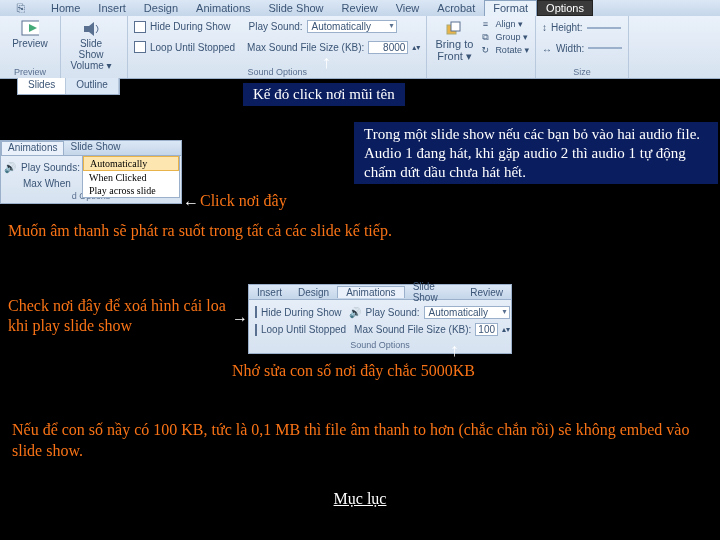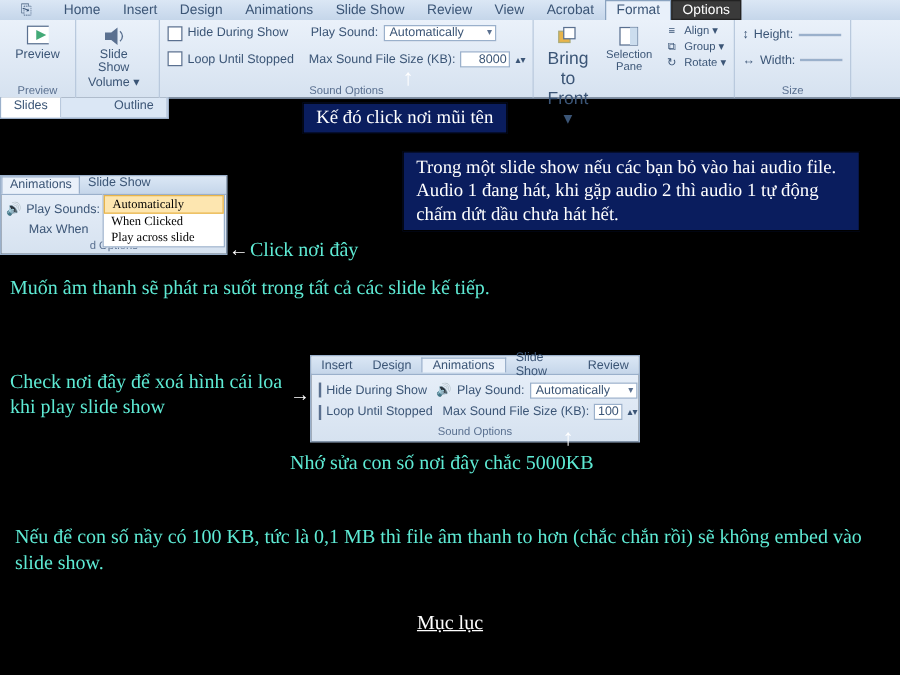--- a/index.html
+++ b/index.html
@@ -96,29 +96,28 @@
   .num {
     border: 1px solid #9ab0cb;
     background: #fff;
     width: 34px;
     padding: 0 2px;
     text-align: right;
     font-size: 10px;
   }
   .slidestab {
     position: absolute;
-    top: 78px; left: 0;
+    top: 78px; left: 17px;
     height: 16px;
     background: #dbe7f5;
     display: flex;
     font: 10px "Segoe UI", sans-serif;
     color: #3b5576;
     border: 1px solid #9ab0cb;
     border-top: none;
-    gap: 32px;
   }
   .slidestab div { padding: 1px 10px; border-right: 1px solid #b9c9dd; }
   .slidestab .act { background: #fff; }
 
   .callout {
     position: absolute;
     background: #0a1d5e;
     color: #fff;
     border: 1.5px solid #000;
     padding: 3px 10px;
@@ -145,21 +144,21 @@
   }
   .mini-list {
     border: 1px solid #9ab0cb;
     background: #fff;
     font-size: 10px;
   }
   .mini-list div { padding: 1px 6px; }
   .mini-list .hl { background: #fde6b0; border: 1px solid #e8b44a; }
   .whitetext {
     position: absolute;
-    color: #5eead4;
+    color: #f97316;
     font: 16px "Times New Roman", serif;
   }
   .toc {
     position: absolute;
     color: #fff;
     text-align: center;
     width: 100%;
     font: 16px "Times New Roman", serif;
     text-decoration: underline;
   }
@@ -236,32 +235,22 @@
   </div>
   <div class="group" style="gap:2px;padding-top:2px">
     <div style="display:flex;gap:4px">
       <div class="btn-large" style="width:38px">
           <span class="ico">
             <svg width="16" height="16">
               <rect x="1" y="4" width="9" height="9" fill="#e8b44a" stroke="#aa7"></rect>
               <rect x="5" y="1" width="9" height="9" fill="#fff" stroke="#5a7090"></rect>
             </svg>
           </span>
-          <span style="white-space:pre-line;text-align:center;font-size:14px">Bring to
+          <span style="white-space:pre-line;text-align:center;font-size:11px">Bring to
 Front ▾</span>
-        </div>
-      <div class="btn-large" style="width:44px">
-          <span class="ico">
-            <svg width="16" height="16">
-              <rect x="1" y="1" width="14" height="14" fill="#fff" stroke="#5a7090"></rect>
-              <rect x="9" y="1" width="6" height="14" fill="#cde"></rect>
-            </svg>
-          </span>
-          <span style="white-space:pre-line;text-align:center;font-size:9px">Selection
-Pane</span>
         </div>
       <div style="display:flex;flex-direction:column;gap:1px;font-size:9px">
         <div class="row">
             <span class="ico" style="width:12px;height:12px">≡</span>
             <span>Align ▾</span>
           </div>
         <div class="row">
             <span class="ico" style="width:12px;height:12px">⧉</span>
             <span>Group ▾</span>
           </div>
@@ -315,21 +304,21 @@
   <div class="group-title" style="padding:2px 0">d Options</div>
 </div>
 <div class="mini-list" style="position:absolute;top:155px;left:82px;width:96px">
   <div class="hl">Automatically</div>
   <div>When Clicked</div>
   <div>Play across slide</div>
 </div>
 <div class="arrow-side" style="top:192px;left:183px">←</div>
 <div class="whitetext" style="top:192px;left:200px">Click nơi đây</div>
 
-<div class="callout" style="top:121px;left:322px;width:344px;line-height:1.25">
+<div class="callout" style="top:121px;left:353px;width:344px;line-height:1.25">
   <span>Trong một slide show nếu các bạn bỏ vào hai audio file. Audio 1 đang hát, khi gặp audio 2 thì audio 1 tự động chấm dứt dầu chưa hát hết.</span>
 </div>
 
 <div class="whitetext" style="top:222px;left:8px">Muốn âm thanh sẽ phát ra suốt trong tất cả các slide kế tiếp.</div>
 
 <div class="whitetext" style="top:296px;left:8px;width:220px;line-height:1.25">Check nơi đây để xoá hình cái loa khi play slide show</div>
 <div class="arrow-side" style="top:308px;left:232px">→</div>
 
 <div class="panel-img" style="top:284px;left:248px;width:262px;padding:0">
   <div class="mini-ribbon-top">

